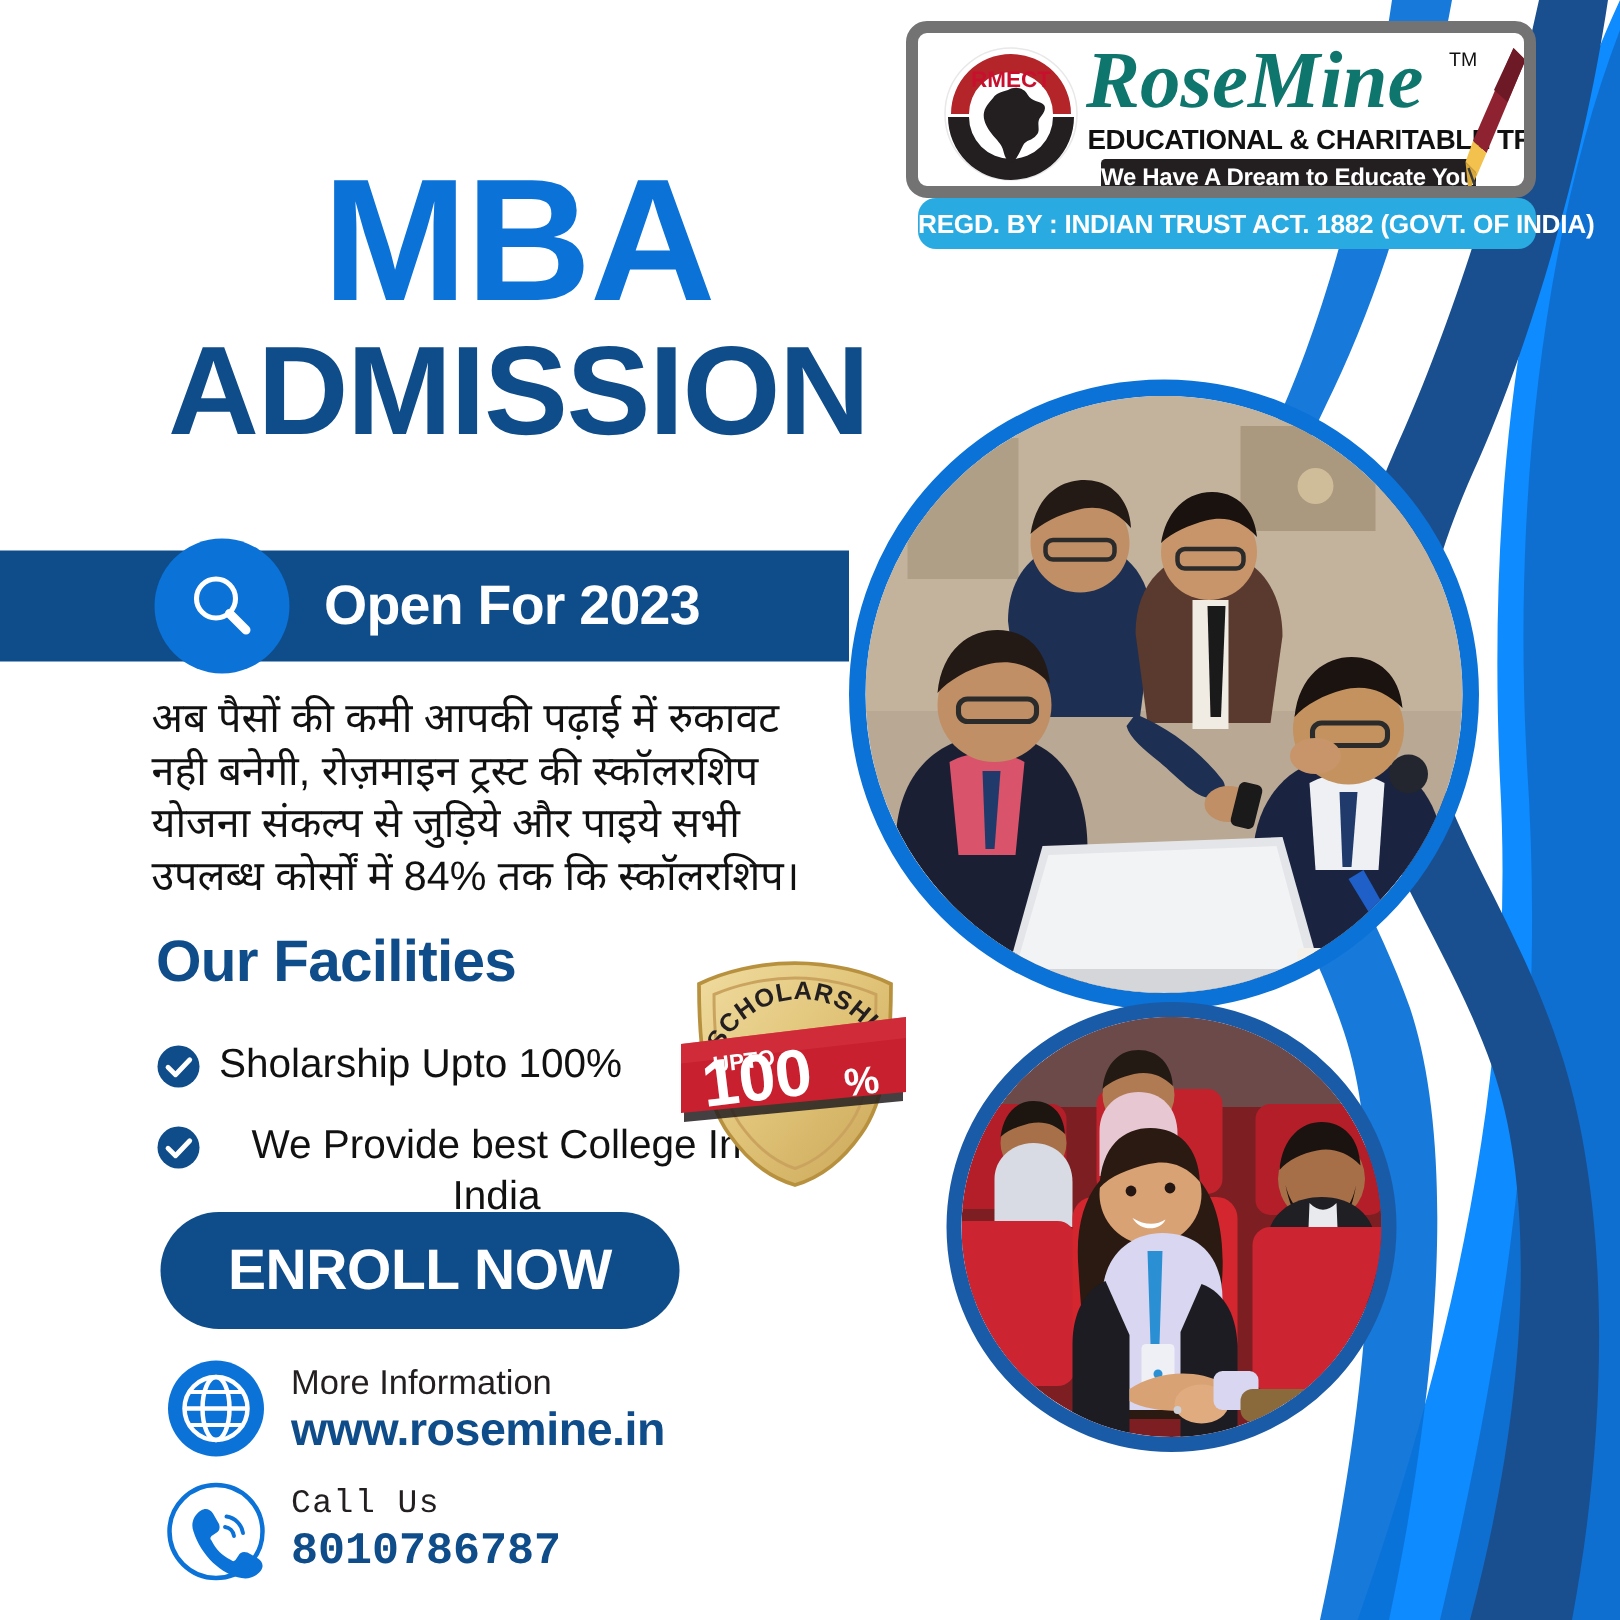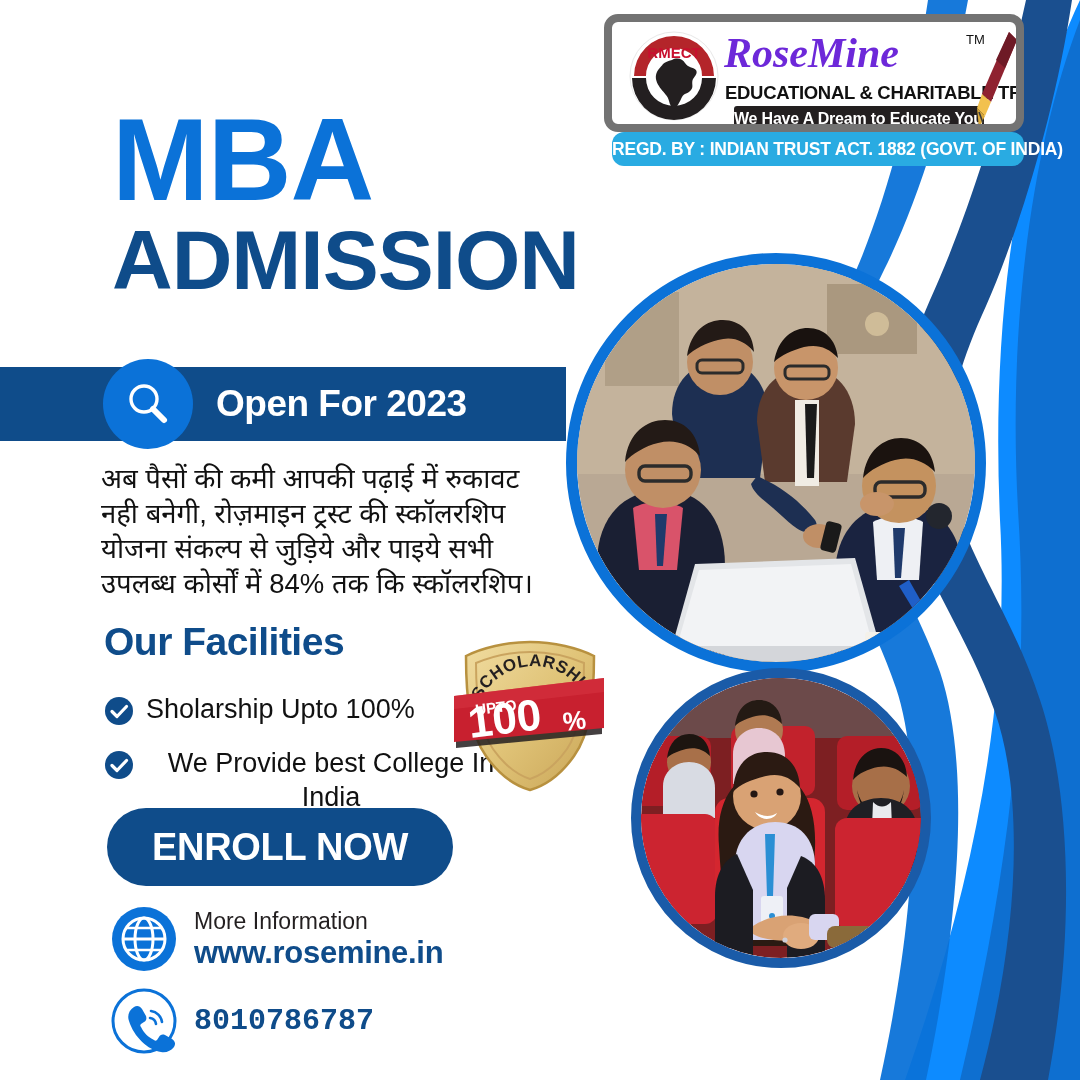--- a/index.html
+++ b/index.html
@@ -9,36 +9,36 @@
   
   .bg-layer{position:absolute;inset:0;pointer-events:none;}
 
   
   .logo-block{position:absolute;left:604px;top:14px;width:420px;height:160px;}
   .logo-card{position:absolute;left:0;top:0;width:420px;height:118px;background:#ffffff;
              border:8px solid #737373;border-radius:14px;box-sizing:border-box;overflow:hidden;padding-left:17px;}
   .logo-emblem{position:absolute;left:10px;top:4px;width:104px;height:112px;}
   .logo-words{position:absolute;left:112px;top:4px;width:300px;height:110px;}
   .rosemine-text{position:absolute;left:0px;top:-2px;font-family:"Liberation Serif",serif;
-                 font-size:42px;font-style:italic;font-weight:700;color:#6d28d9;letter-spacing:0px;line-height:58px;}
+                 font-size:54px;font-style:italic;font-weight:700;color:#0f766e;letter-spacing:0px;line-height:58px;}
   .tm-mark{position:absolute;left:242px;top:6px;font-size:13px;color:#111;font-family:"Liberation Sans",sans-serif;}
   .logo-sub1{position:absolute;left:1px;top:56px;font-size:18.5px;font-weight:700;color:#111;
              letter-spacing:-0.3px;white-space:nowrap;font-family:"Liberation Sans",sans-serif;
              transform:scaleX(1.0);transform-origin:left center;}
   .logo-sub2{position:absolute;left:10px;top:80px;width:250px;height:26px;background:#231f20;border-radius:3px;}
   .logo-sub2 span{display:block;color:#fff;font-size:16px;font-weight:700;line-height:26px;text-align:center;
                   letter-spacing:-0.2px;white-space:nowrap;}
   .logo-pen{position:absolute;left:357px;top:6px;width:52px;height:110px;}
   .logo-strip{position:absolute;left:8px;top:118px;width:412px;height:34px;background:#29abe2;
               border-radius:12px;box-sizing:border-box;}
   .logo-strip span{display:block;color:#fff;font-size:17.5px;font-weight:700;line-height:34px;text-align:center;
                    letter-spacing:-0.2px;white-space:nowrap;}
 
   
-  .headline{position:absolute;left:112px;top:108px;}
+  .headline{position:absolute;left:112px;top:108px;text-align:center;}
   .hl-mba{font-size:116px;font-weight:800;color:#0b72d8;line-height:104px;letter-spacing:-1px;margin:0;}
   .hl-adm{font-size:84px;font-weight:800;color:#0f4c8a;line-height:96px;letter-spacing:-1px;margin:0;}
 
   
   .banner{position:absolute;left:0px;top:367px;width:566px;height:74px;background:#0f4c8a;}
   .banner-label{position:absolute;left:216px;top:367px;width:340px;height:74px;line-height:74px;
                 color:#fff;font-size:37px;font-weight:800;letter-spacing:-0.5px;}
   .banner-circle{position:absolute;left:103px;top:359px;width:90px;height:90px;border-radius:50%;
                  background:#0b72d8;display:flex;align-items:center;justify-content:center;}
 
@@ -204,20 +204,21 @@
     </div>
 
     <div class="c-row">
       <svg class="c-icon" viewBox="0 0 68 68">
         <circle cx="34" cy="34" r="31" fill="none" stroke="#0b72d8" stroke-width="3"></circle>
         <path d="M24 20 c3 -2 6 -1 8 2 l4 7 c1 3 0 5 -2 6 l-3 2 c-1 1 -1 2 0 3 c3 6 7 10 13 13 c1 1 2 1 3 0 l2 -3 c1 -2 3 -3 6 -2 l7 4 c3 2 4 5 2 8 c-3 4 -8 6 -13 5 C38 63 24 50 19 34 c-2 -5 0 -11 5 -14 Z" fill="#0b72d8"></path>
         <path d="M41 24 a13 13 0 0 1 11 11" fill="none" stroke="#0b72d8" stroke-width="2.6" stroke-linecap="round"></path>
         <path d="M40 31 a7 7 0 0 1 6 6" fill="none" stroke="#0b72d8" stroke-width="2.6" stroke-linecap="round"></path>
       </svg>
       <div class="c-lines">
+        <div class="c-small mono">Call Us</div>
         <div class="c-big mono">8010786787</div>
       </div>
     </div>
 
   </div>
 
   <div class="photo-ring photo-top">
     <div class="ph-img">
       <svg viewBox="0 0 400 400" width="400" height="400">
         <rect width="400" height="400" fill="#b9a894"></rect>

